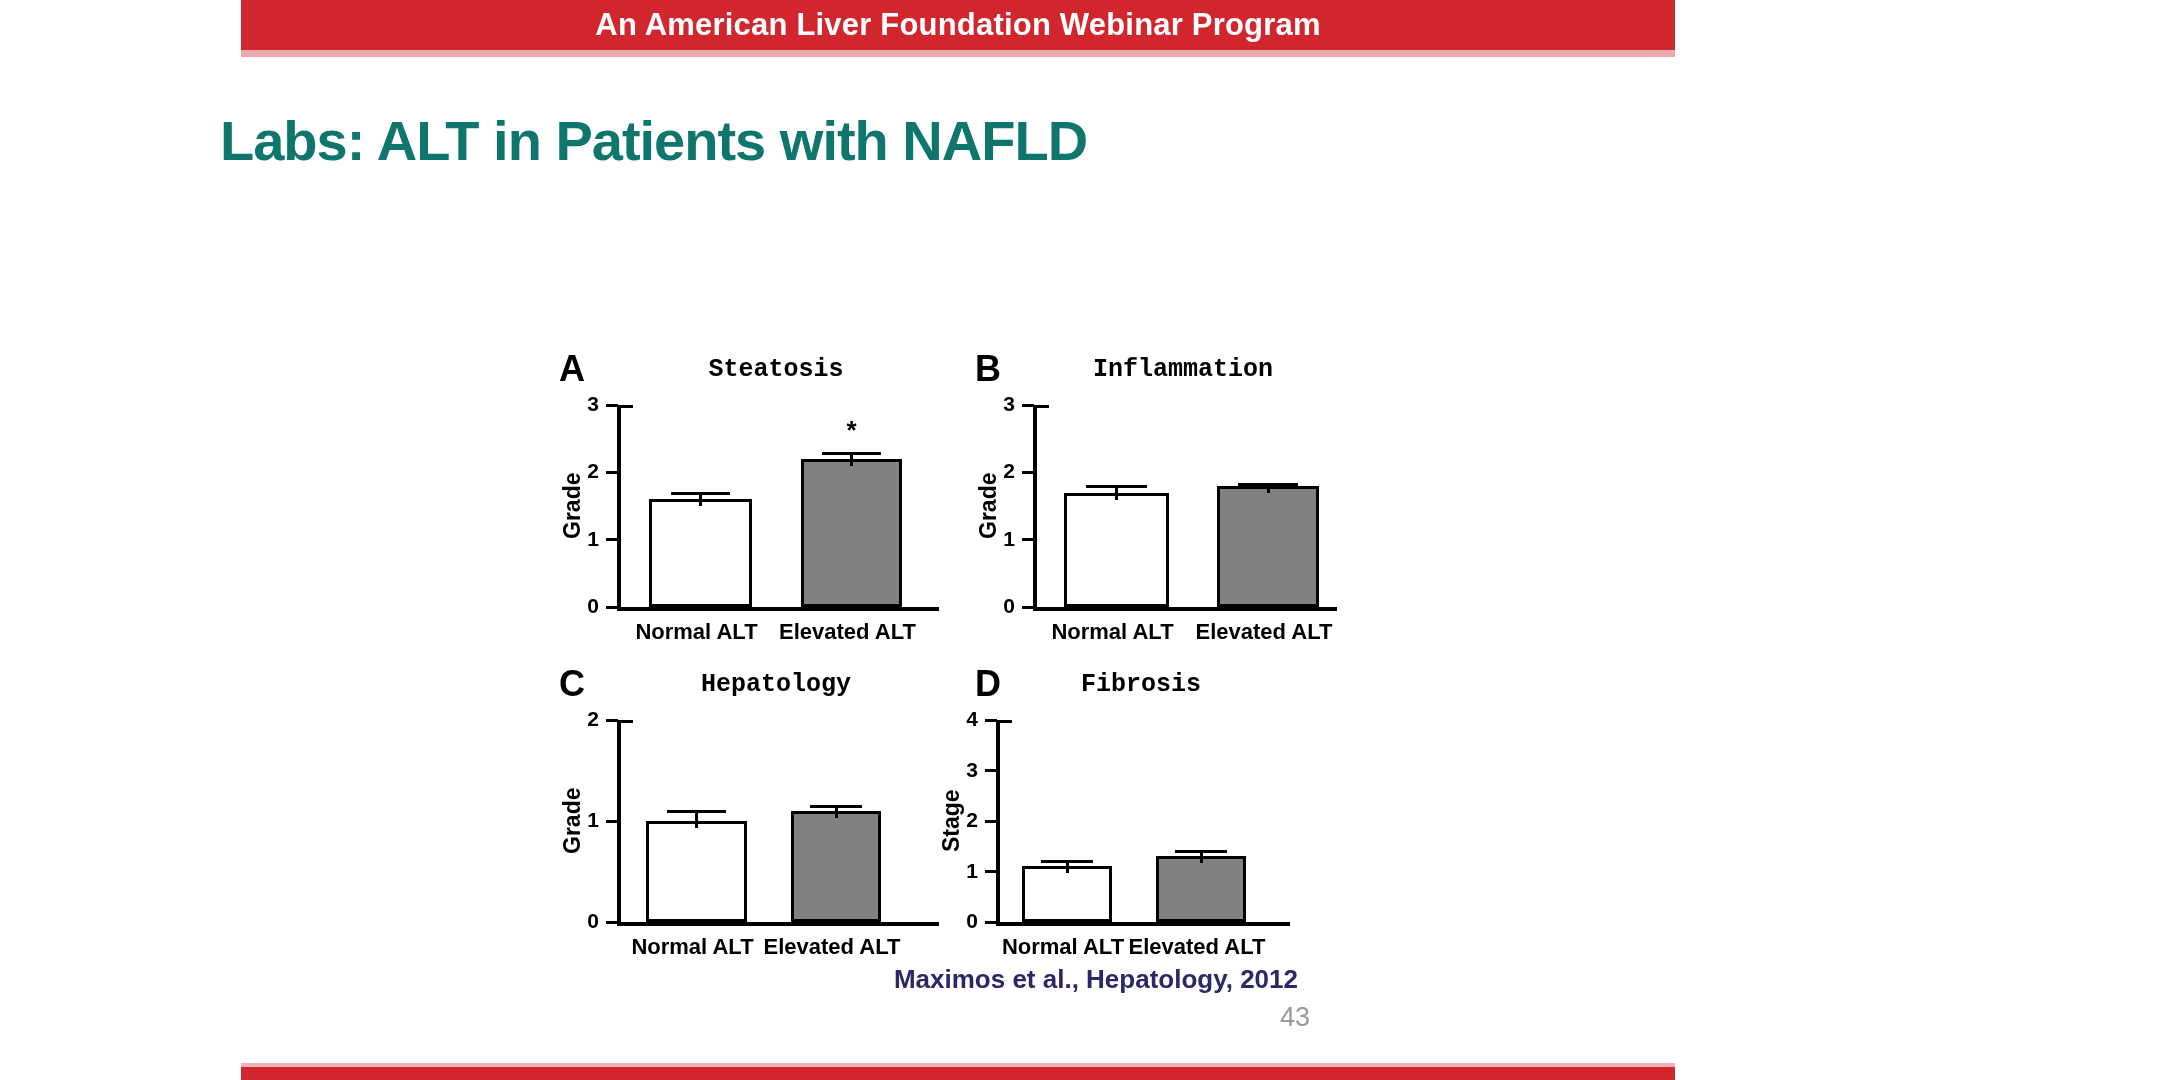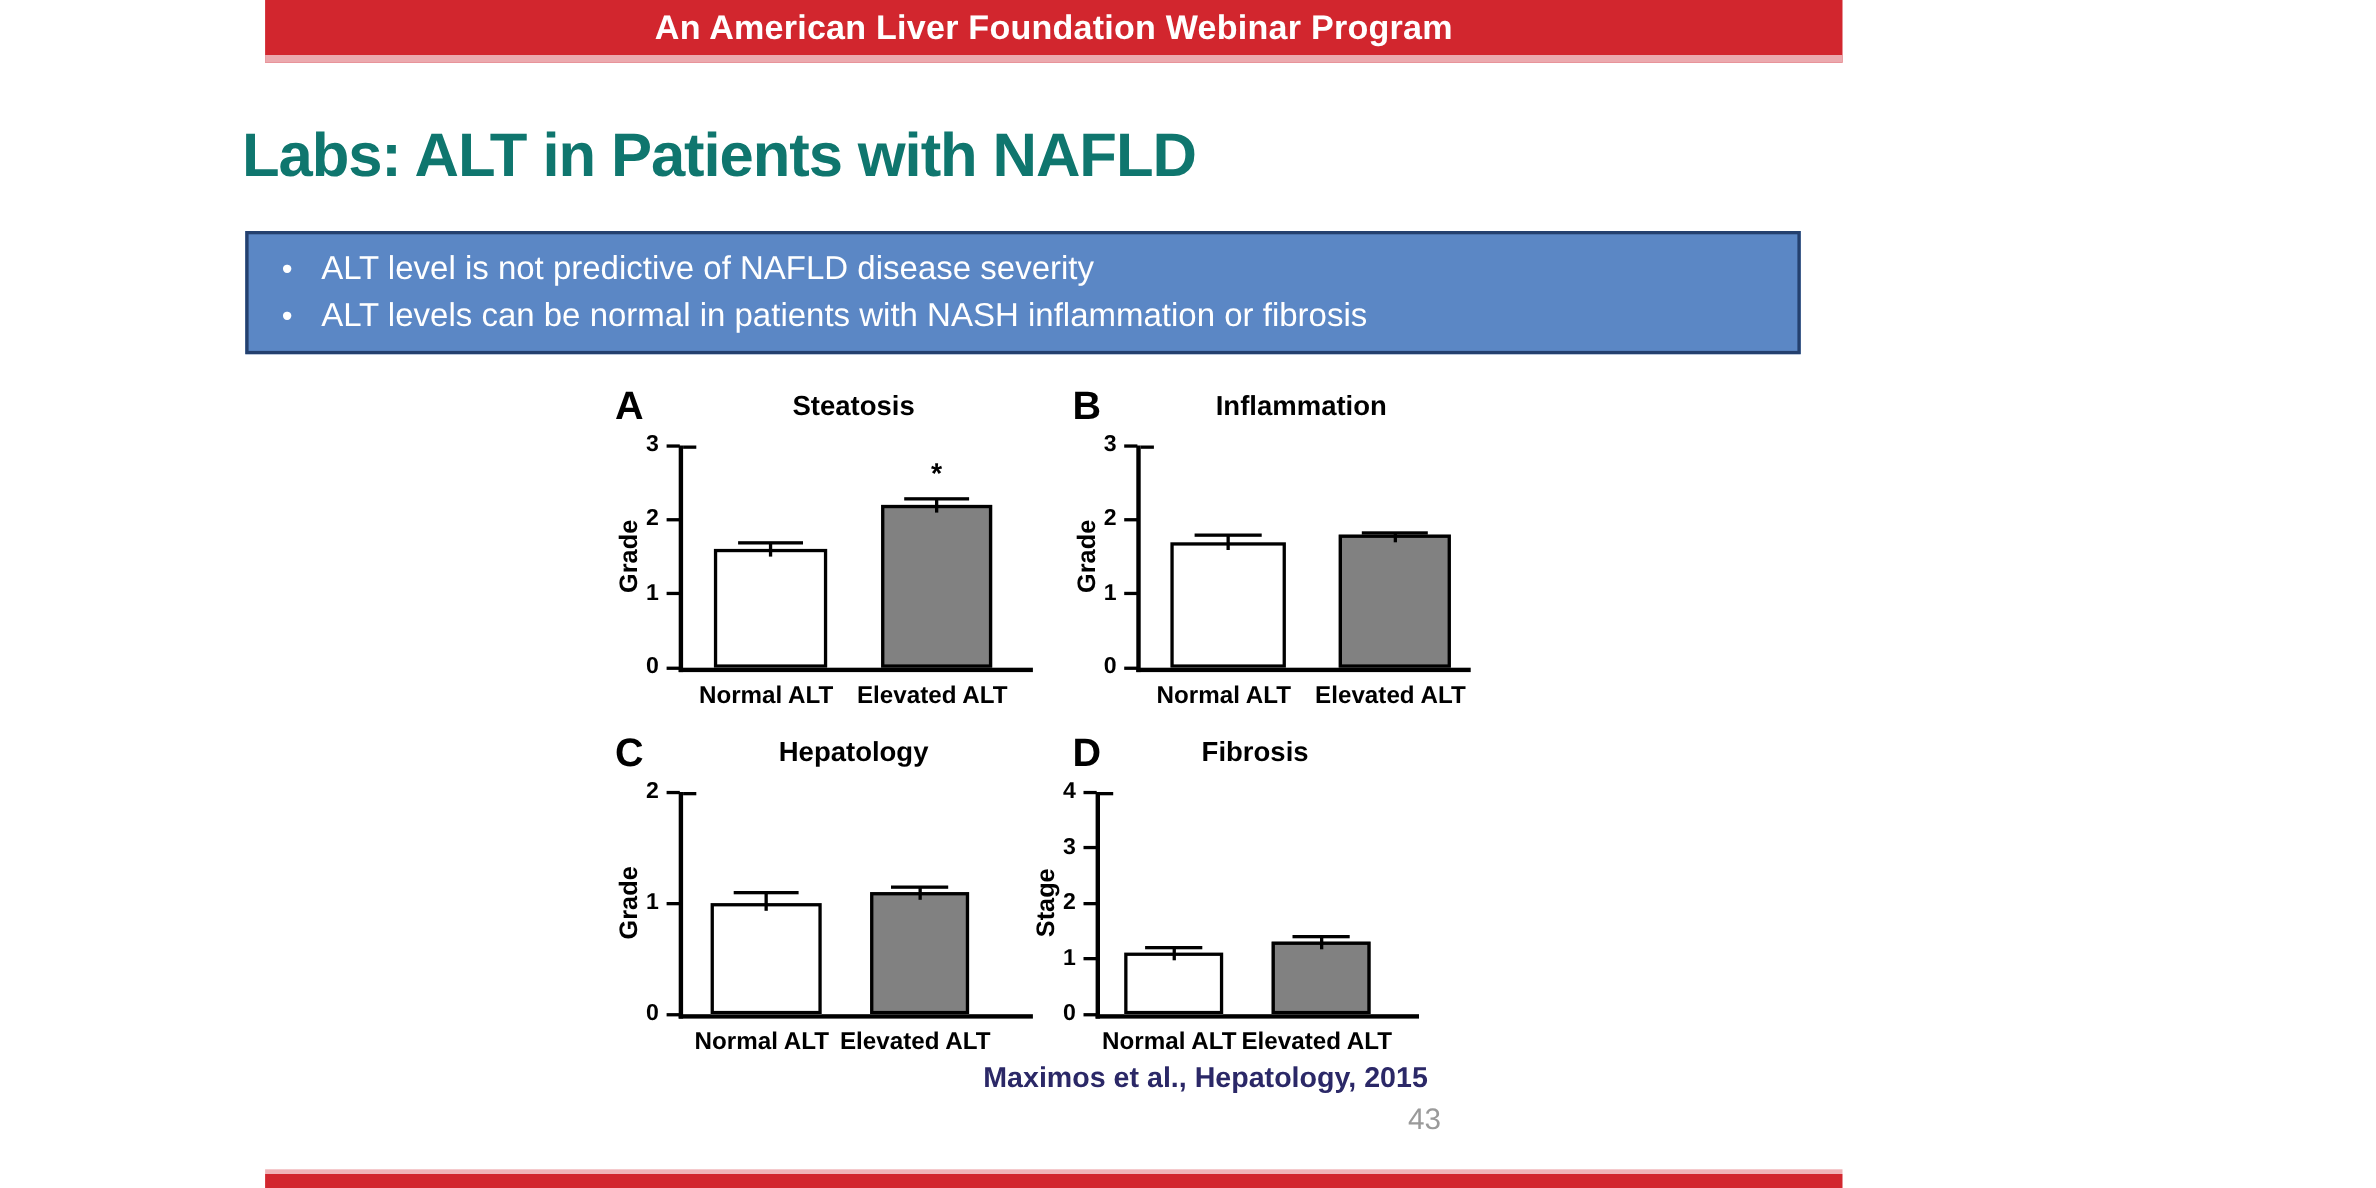--- a/index.html
+++ b/index.html
@@ -19,21 +19,21 @@
   
   .bullet-box{position:absolute;left:223px;top:210px;width:1404px;height:106px;
               background:#5b87c5;border:3px solid #24406e;
               display:flex;flex-direction:column;justify-content:center;gap:8px;padding-left:4px;}
   .bullet-row{display:flex;align-items:baseline;color:#ffffff;font-size:30px;line-height:34px;}
   .bullet-row::before{content:"•";width:62px;text-align:center;flex:0 0 62px;font-size:28px;}
 
   
   .chart-panel{position:absolute;width:420px;height:320px;}
   .chart-letter{position:absolute;font-size:36px;font-weight:bold;color:#000;}
-  .chart-title{position:absolute;text-align:center;font-size:25px;font-weight:bold;color:#000;}
+  .chart-title{position:absolute;text-align:center;font-size:25px;font-weight:bold;color:#000;font-family:Liberation Mono, monospace;}
   .plot{position:absolute;border-left:4px solid #000;border-bottom:4px solid #000;}
   .ytick-stub{position:absolute;height:3px;background:#000;}
   .ytick-label{position:absolute;text-align:right;font-size:21px;font-weight:bold;color:#000;}
   .bar{position:absolute;bottom:0;border:3px solid #000;box-sizing:border-box;}
   .whisker{position:absolute;width:3px;background:#000;}
   .cap{position:absolute;height:3px;background:#000;}
   .sig{position:absolute;font-size:26px;font-weight:bold;color:#000;text-align:center;}
   .xlabel{position:absolute;text-align:center;font-size:22px;font-weight:bold;color:#000;white-space:nowrap;}
   .ylabel{position:absolute;display:flex;align-items:center;justify-content:center;
           writing-mode:vertical-rl;transform:rotate(180deg);
@@ -54,28 +54,20 @@
 <body>
 
 <div class="stage">
 
   <div class="banner">
     <span class="banner-text">An American Liver Foundation Webinar Program</span>
   </div>
 
   <div class="slide-title">Labs: ALT in Patients with NAFLD</div>
 
-  <div class="bullet-box">
-    <div class="bullet-row">
-      <span>ALT level is not predictive of NAFLD disease severity</span>
-    </div>
-    <div class="bullet-row">
-      <span>ALT levels can be normal in patients with NASH inflammation or fibrosis</span>
-    </div>
-  </div>
 
   <div class="chart-panel" style="left: 545px; top: 343px;">
       <div class="chart-letter" style="left: 14px; top: 5px;">A</div>
       <div class="chart-title" style="left: 72px; top: 12px; width: 318px;">Steatosis</div>
       <div class="plot" style="left: 72px; top: 62px; width: 318px; height: 202px;">
         <div class="ytick-stub" style="left: -15px; top: 200.5px; width: 12px;"></div>
         <div class="ytick-label" style="left: -52px; top: 189px; width: 30px;">0</div>
         <div class="ytick-stub" style="left: -15px; top: 133.167px; width: 12px;"></div>
         <div class="ytick-label" style="left: -52px; top: 121.667px; width: 30px;">1</div>
         <div class="ytick-stub" style="left: -15px; top: 65.8333px; width: 12px;"></div>
@@ -161,21 +153,21 @@
         <div class="cap" style="left: 40.9px; top: 140.4px; width: 52.2px;"></div>
         <div class="bar" style="left: 156px; width: 90px; height: 65.65px; background: rgb(129, 129, 129);"></div>
         <div class="whisker" style="left: 199.5px; top: 131.3px; height: 12.05px;"></div>
         <div class="cap" style="left: 174.9px; top: 130.3px; width: 52.2px;"></div>
       </div>
       <div class="ylabel" style="left: -25px; top: 62px; height: 202px; width: 30px;">Stage</div>
       <div class="xlabel" style="left: 22px; top: 276px; width: 160px;">Normal ALT</div>
       <div class="xlabel" style="left: 156px; top: 276px; width: 160px;">Elevated ALT</div>
     </div>
 
-  <div class="citation">Maximos et al., Hepatology, 2015</div>
+  <div class="citation">Maximos et al., Hepatology, 2012</div>
   <div class="page-num">43</div>
 
   <div class="bottom-bar"></div>
 
   <svg class="logo" style="left:1951px;top:2px" width="198" height="198" viewBox="0 0 200 200">
     <circle cx="100" cy="100" r="96" fill="#ffffff" stroke="#2b2f7e" stroke-width="4"></circle>
     <circle cx="100" cy="100" r="64" fill="none" stroke="#2b2f7e" stroke-width="2.5"></circle>
     <circle cx="22" cy="100" r="2" fill="#2b2f7e"></circle>
     <circle cx="178" cy="100" r="2" fill="#2b2f7e"></circle>
     <defs>

